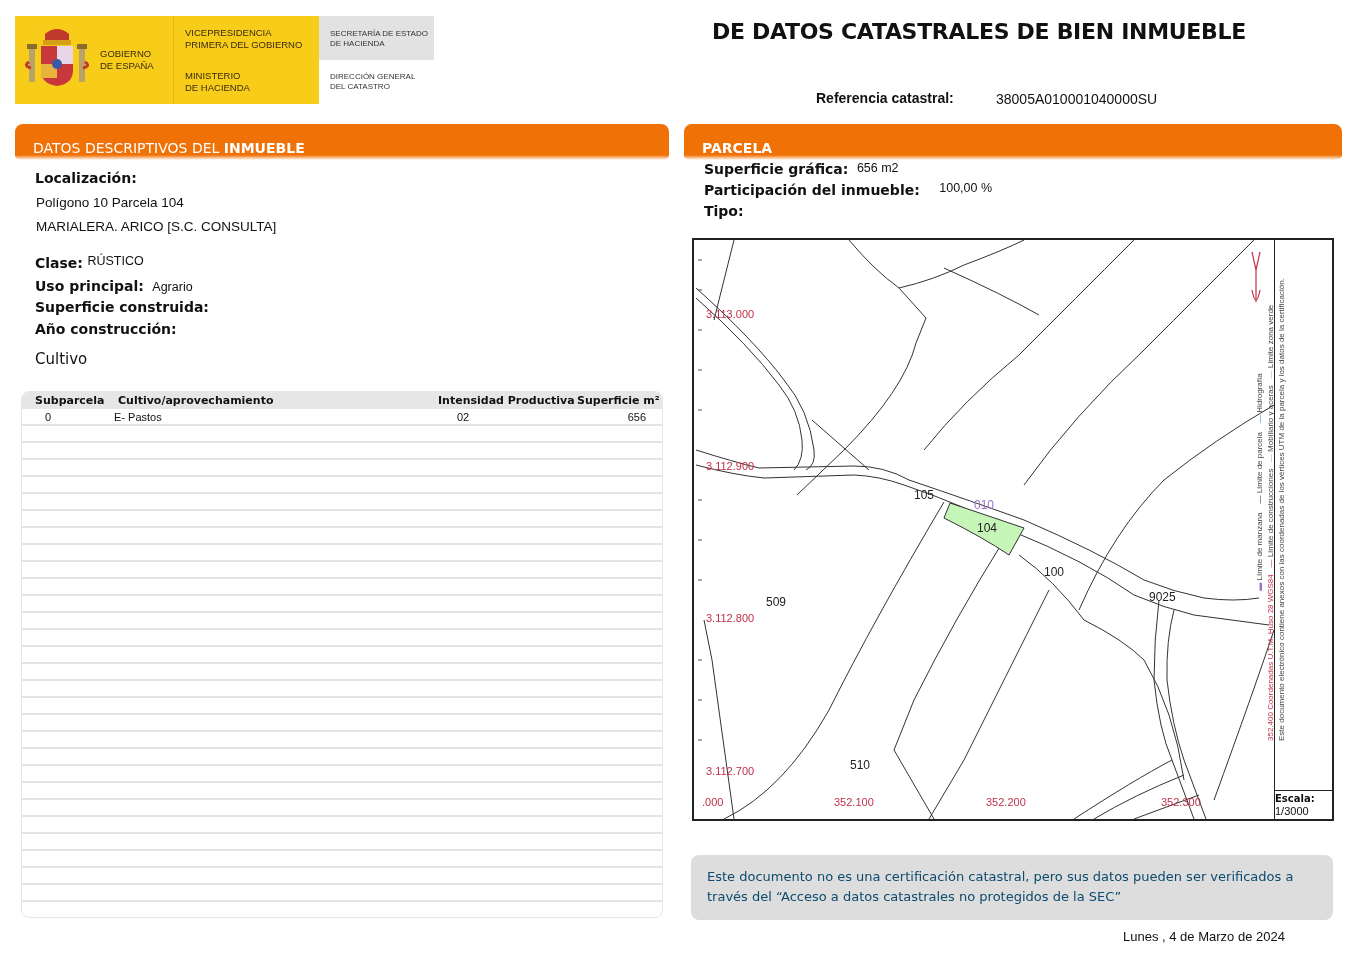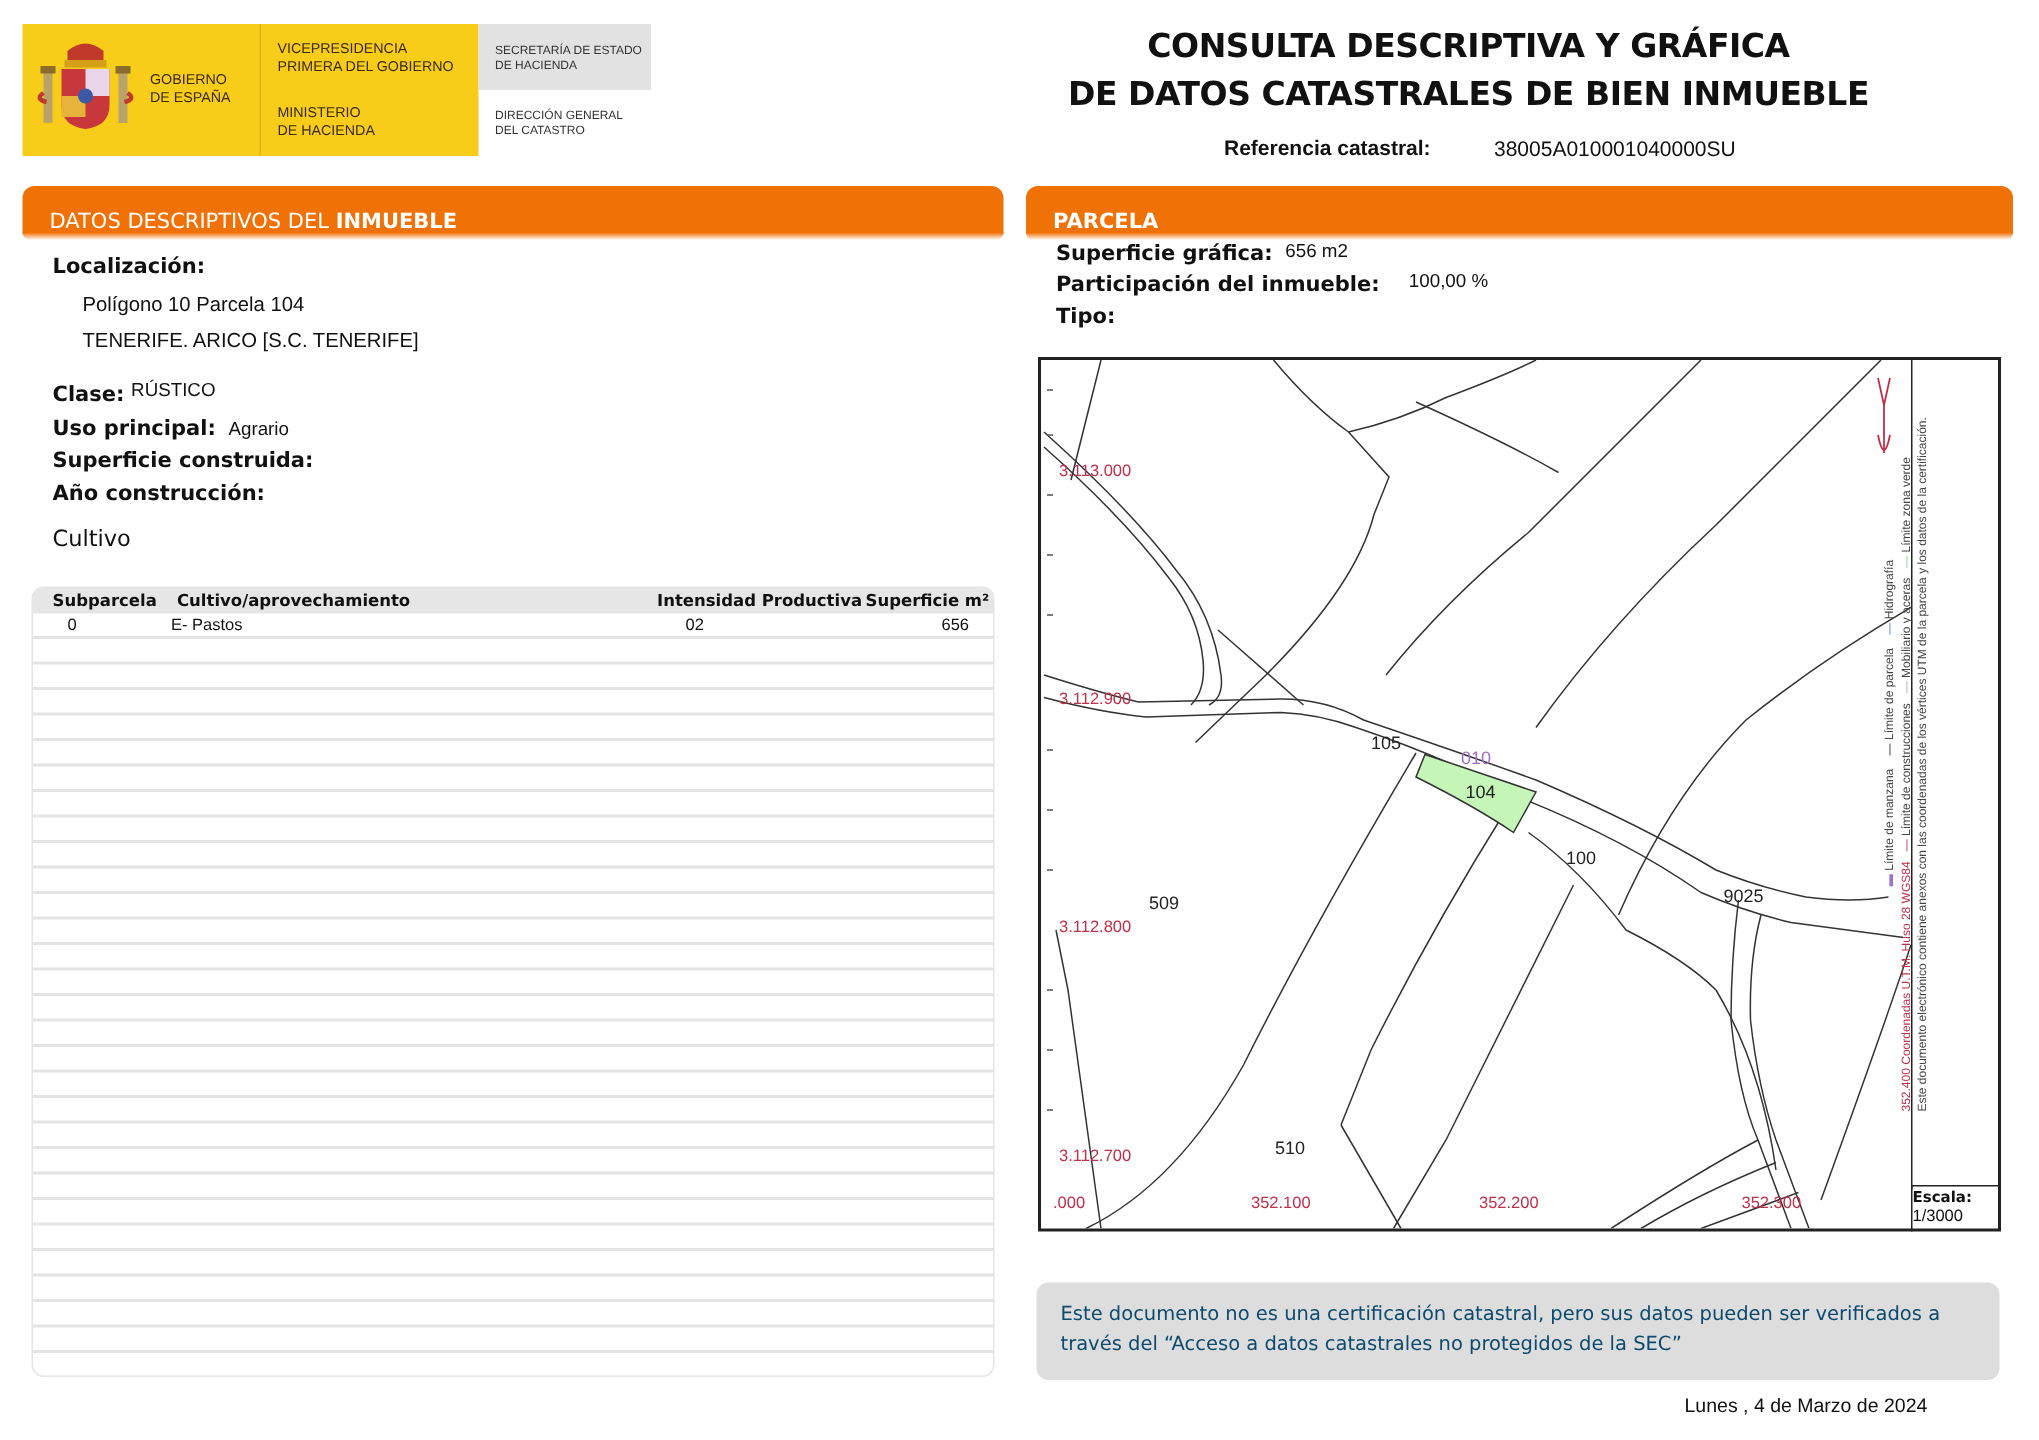--- a/index.html
+++ b/index.html
@@ -22,21 +22,21 @@
   .ref-value { position: absolute; left: 180px; top: 1px; font-size: 14px; white-space: nowrap; }
 
   
   .section-bar { height: 32px; background: #f07106; border-radius: 8px 8px 0 0; color: #fff; font-family: "DejaVu Sans", sans-serif; font-size: 14px; font-weight: bold; padding: 16px 18px; }
   .section-bar::after { content: ""; position: absolute; left: 0; right: 0; bottom: -4px; height: 5px; background: linear-gradient(#f07106, #fff); border-radius: 0 0 6px 6px; }
   .section-bar .light { font-weight: normal; }
   .section-left { left: 15px; top: 124px; width: 654px; }
   .section-right { left: 684px; top: 124px; width: 658px; }
 
   .lbl { font-family: "DejaVu Sans", sans-serif; font-weight: bold; font-size: 14px; color: #111; }
-  .val { font-size: 13.5px; color: #111; margin-left: 19px; }
+  .val { font-size: 13.5px; color: #111; }
   .val-sm { font-size: 12.5px; color: #111; }
 
   
   .cultivo-title { left: 35px; top: 350px; font-family: "DejaVu Sans", sans-serif; font-size: 15px; color: #111; }
   .table { left: 21px; top: 370px; width: 642px; height: 527px; border: 1px solid #e6e6e6; border-radius: 8px; overflow: hidden; margin-top: 21px; }
   .thead { height: 17px; background: #e6e6e6; position: relative; font-family: "DejaVu Sans", sans-serif; font-weight: bold; font-size: 11px; }
   .thead span, .trow span { position: absolute; top: 2px; white-space: nowrap; }
   .trow { height: 17px; position: relative; border-bottom: 2px solid #e4e4e4; font-size: 11px; }
 
   
@@ -88,35 +88,34 @@
     <div>SECRETARÍA DE ESTADO</div>
     <div>DE HACIENDA</div>
   </div>
   <div class="logo-text small" style="left:315px;top:56px;">
     <div>DIRECCIÓN GENERAL</div>
     <div>DEL CATASTRO</div>
   </div>
 </div>
 
 <div class="abs title">
-  <div>CONSULTA DESCRIPTIVA Y GRÁFICA</div>
   <div>DE DATOS CATASTRALES DE BIEN INMUEBLE</div>
 </div>
 <div class="abs ref-row">
   <span class="ref-label">Referencia catastral:</span>
   <span class="ref-value">38005A010001040000SU</span>
 </div>
 
 <div class="abs section-bar section-left">
   <span class="light">DATOS DESCRIPTIVOS DEL </span><span>INMUEBLE</span>
 </div>
 
 <div class="abs lbl" style="left:35px;top:170px;">Localización:</div>
 <div class="abs val" style="left:36px;top:195px;">Polígono 10 Parcela 104</div>
-<div class="abs val" style="left:36px;top:219px;">TENERIFE. ARICO [S.C. TENERIFE]</div>
+<div class="abs val" style="left:36px;top:219px;">MARIALERA. ARICO [S.C. CONSULTA]</div>
 
 <div class="abs" style="left:35px;top:254px;">
   <span class="lbl">Clase:</span>
   <span class="val-sm" style="position:relative;top:-3px;">RÚSTICO</span>
 </div>
 <div class="abs" style="left:35px;top:277px;">
   <span class="lbl">Uso principal:</span>
   <span class="val-sm" style="margin-left:4px;">Agrario</span>
 </div>
 <div class="abs lbl" style="left:35px;top:299px;">Superficie construida:</div>

